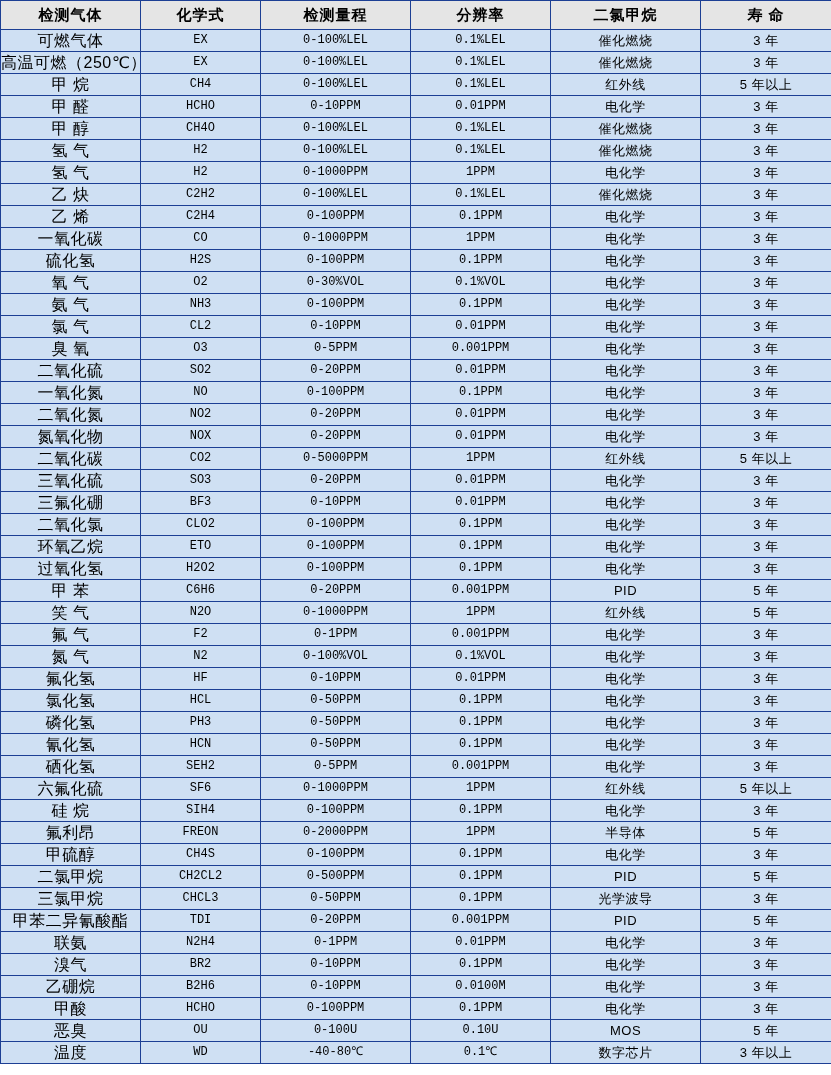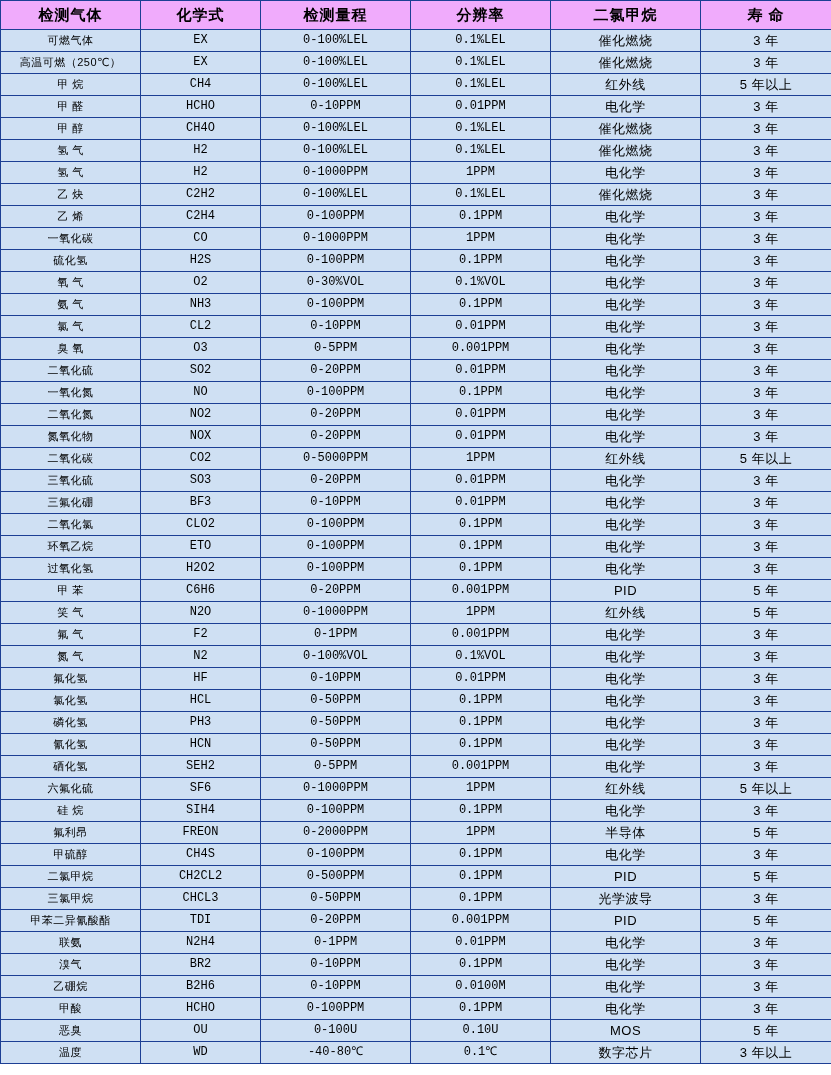--- a/index.html
+++ b/index.html
@@ -31,29 +31,29 @@
     color: #000000;
     background: #cfe0f3;
     padding: 0;
     height: 21px;
     line-height: 21px;
     font-size: 13px;
     white-space: nowrap;
     overflow: hidden;
   }
   table.gas-table thead th {
-    background: #f0abfc;
+    background: #e5e5e5;
     font-weight: bold;
     font-size: 15px;
     height: 28px;
     line-height: 28px;
     letter-spacing: 1px;
   }
   table.gas-table td.col-name {
-    font-size: 11px;
+    font-size: 16px;
     letter-spacing: 0.5px;
   }
   table.gas-table td.col-formula,
   table.gas-table td.col-range,
   table.gas-table td.col-res {
     font-family: "Liberation Mono", "DejaVu Sans Mono", monospace;
     font-size: 12px;
   }
   table.gas-table td.col-principle,
   table.gas-table td.col-life {

